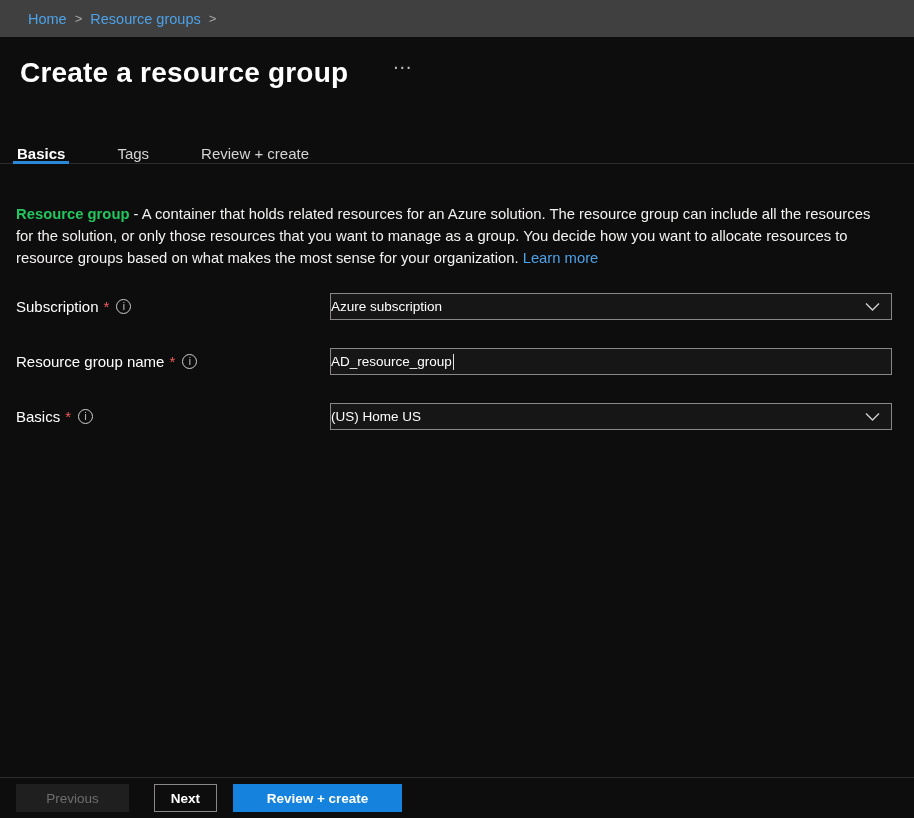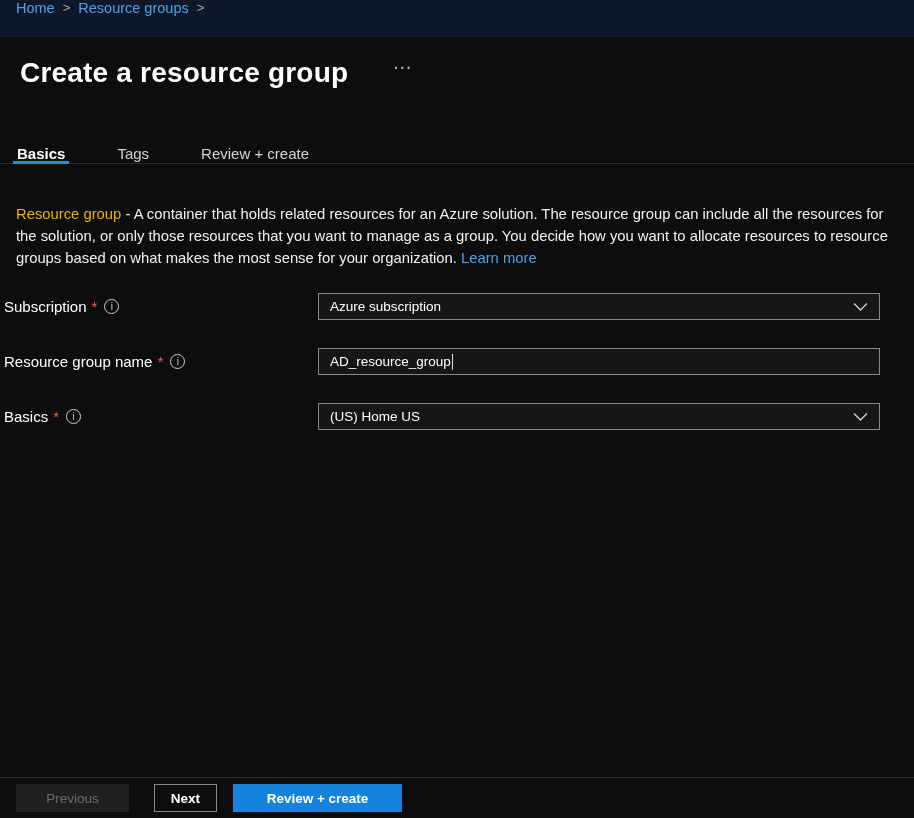--- a/index.html
+++ b/index.html
@@ -9,23 +9,23 @@
     background: #0d0d0d;
     color: #ffffff;
     font-family: "Liberation Sans", sans-serif;
     position: relative;
     overflow: hidden;
   }
 
   
   .breadcrumb-bar {
     position: absolute; top: 0; left: 0; width: 100%; height: 37px;
-    background: #0f172a;
-    display: flex; 
-    padding: 0 16px;
+    background: #404040;
+    display: flex; align-items: center;
+    padding: 0 28px;
     font-size: 14.5px;
   }
   .crumb { color: var(--accent, #4da2e8); text-decoration: none; cursor: pointer; }
   .sep { color: #a8a8a8; margin: 0 8px; font-size: 13px; }
 
   
   .title-row { position: absolute; top: 44px; left: 8px; display: flex; align-items: flex-start; }
   h1 { margin: 12px; font-size: 28px; line-height: 34px; font-weight: 700; color: #ffffff; letter-spacing: 0.2px; }
   .ellipsis {
     margin-left: 32px; margin-top: 10px;
@@ -51,40 +51,40 @@
     content: ""; position: absolute; left: -3px; right: -3px; bottom: -1px;
     height: 3px; background: var(--underline, #2b87d8);
   }
 
   
   .description {
     position: absolute; top: 203px; left: 16px; width: 872px;
     margin: 0;
     font-size: 14.8px; line-height: 22px; color: #f3f2f1;
   }
-  .description b { font-weight: 400; color: #eab308; }
+  .description b { font-weight: 700; color: #22c55e; }
   .link { color: var(--accent, #4da2e8); text-decoration: none; cursor: pointer; }
 
   
-  .form { position: absolute; top: 293px; left: 4px; width: 876px; }
+  .form { position: absolute; top: 293px; left: 16px; width: 876px; }
   .form-row { display: flex; align-items: center; height: 27px; margin-bottom: 28px; }
   .label { width: 314px; font-size: 15px; color: #ffffff; display: flex; align-items: center; flex-shrink: 0; }
   .req { color: var(--required, #ee5c5c); margin: 0 4px 0 5px; }
   .info {
     width: 15px; height: 15px;
     border: 1px solid #cfcfcf; border-radius: 50%;
     color: #cfcfcf; font-size: 10px; line-height: 1;
     display: inline-flex; align-items: center; justify-content: center;
     margin-left: 3px; cursor: pointer; font-style: normal;
   }
   .field {
     position: relative; flex: 1; height: 27px;
     border: 1px solid #8a8886; background: #161616;
     display: flex; align-items: center;
-    padding: 0 11px;
+    padding: 0 0;
     font-size: 13.5px; color: #ffffff;
     cursor: pointer;
   }
   .field .chev { position: absolute; right: 11px; top: 50%; transform: translateY(-50%); }
   .caret { display: inline-block; width: 1px; height: 16px; background: #e0e0e0; margin-left: 1px; }
 
   
   .footer {
     position: absolute; left: 0; bottom: 0; width: 100%; height: 41px;
     background: #0d0d0d;

